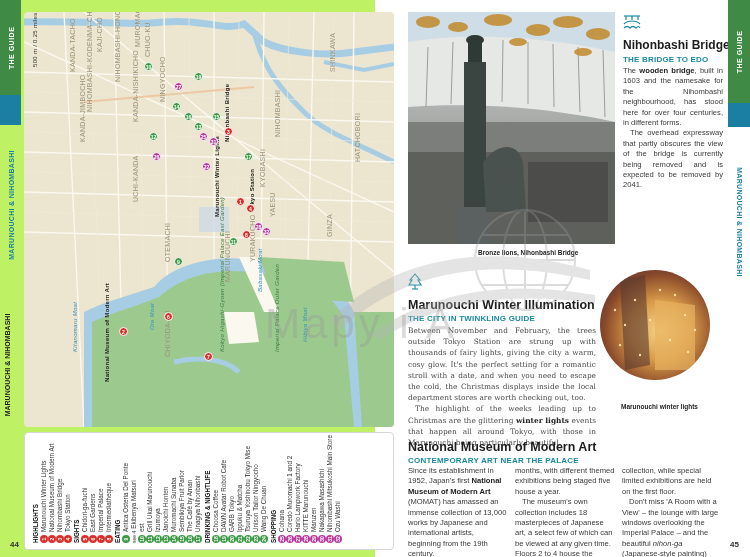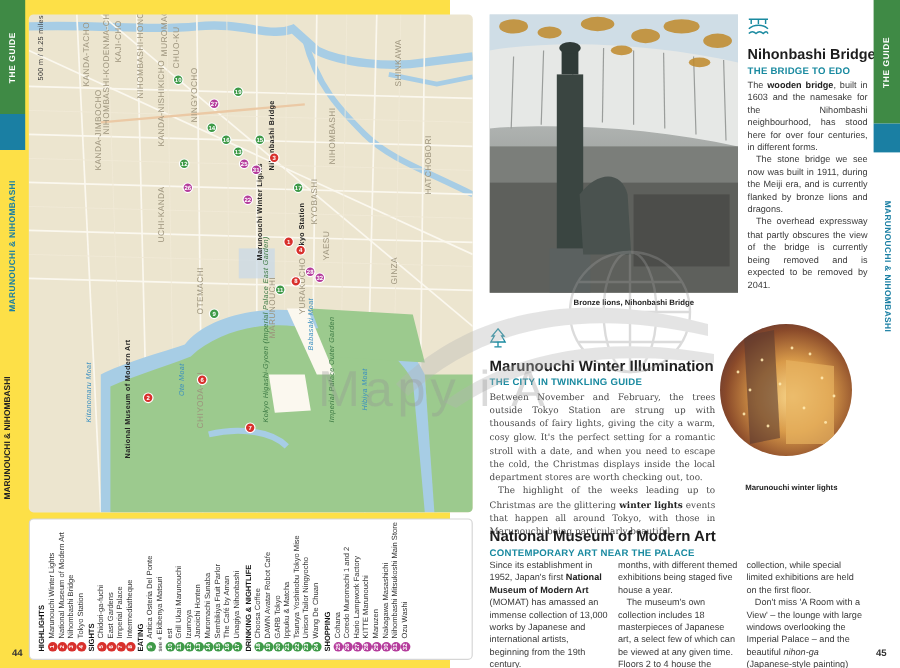--- a/index.html
+++ b/index.html
@@ -1,19 +1,19 @@
 <!DOCTYPE html>
 <html><head>
 <meta charset="utf-8">
 <style>
   * { box-sizing: border-box; margin: 0; padding: 0; }
   html, body { width: 750px; height: 557px; overflow: hidden; background: #ffffff; }
   body { position: relative; font-family: "Liberation Sans", sans-serif; color: #3a3a3a; }
 
-  .page { position: absolute; top: 0; height: 557px; background: #fde047; }
+  .page { position: absolute; top: 0; height: 557px; background: #bef264; }
   .page-left { left: 0; width: 375px; }
 
   
   .tab-left-green { position: absolute; left: 0; top: 0; width: 21px; height: 95px; background: #3f8a45; }
   .tab-left-blue { position: absolute; left: 0; top: 95px; width: 21px; height: 30px; background: #1a7fa3; }
   .tab-left-green span, .tab-right-green span {
     position: absolute; left: 50%; top: 50%;
     transform: translate(-50%, -50%) rotate(-90deg);
     color: #fff; font-size: 7px; font-weight: bold; letter-spacing: 0.5px; white-space: nowrap;
   }
@@ -539,21 +539,20 @@
         <path d="M15 4 L15 8"></path>
         <path d="M1 12 C5 8 13 8 17 12"></path>
         <path d="M1 16 C3 14 5 14 7 16 C9 14 11 14 13 16 C15 14 16 14 17 16"></path>
       </g>
     </svg>
 </div>
 <div class="article-title" style="left:623px; top:38px; font-size:12px;">Nihonbashi Bridge</div>
 <div class="article-sub" style="left:623px; top:55px;">THE BRIDGE TO EDO</div>
 <div class="body-text" style="left:623px; top:66px; width:100px;">
   <p><span>The </span><b>wooden bridge</b><span>, built in 1603 and the namesake for the Nihombashi neighbourhood, has stood here for over four centuries, in different forms.</span></p>
-  <p>The stone bridge we see now was built in 1911, during the Meiji era, and is currently flanked by bronze lions and dragons.</p>
   <p>The overhead expressway that partly obscures the view of the bridge is currently being removed and is expected to be removed by 2041.</p>
 </div>
 
 <div class="article-icon" style="left:408px; top:273px;">
   <svg width="14" height="18" viewBox="0 0 14 18">
       <g stroke="#1a8aa0" stroke-width="1.1" fill="none">
         <path d="M7 1 L2 7 L4 7 L1 12 L13 12 L10 7 L12 7 Z"></path>
         <path d="M7 12 L7 16"></path>
         <path d="M4 16 L10 16"></path>
       </g>

